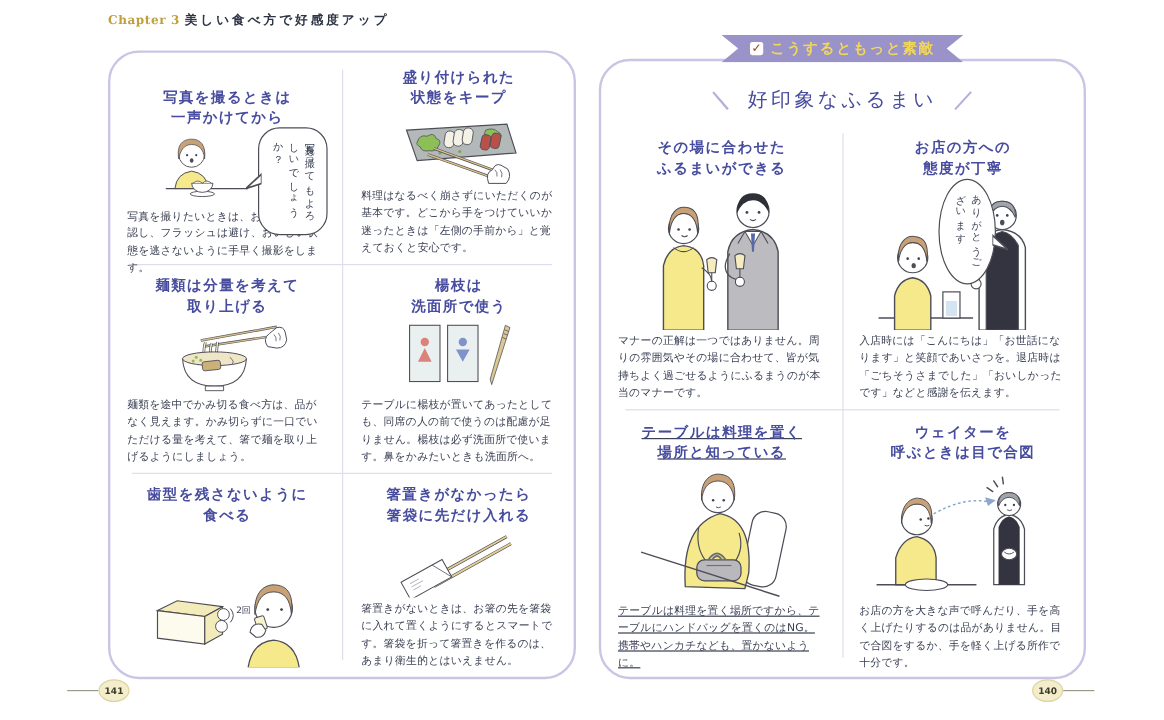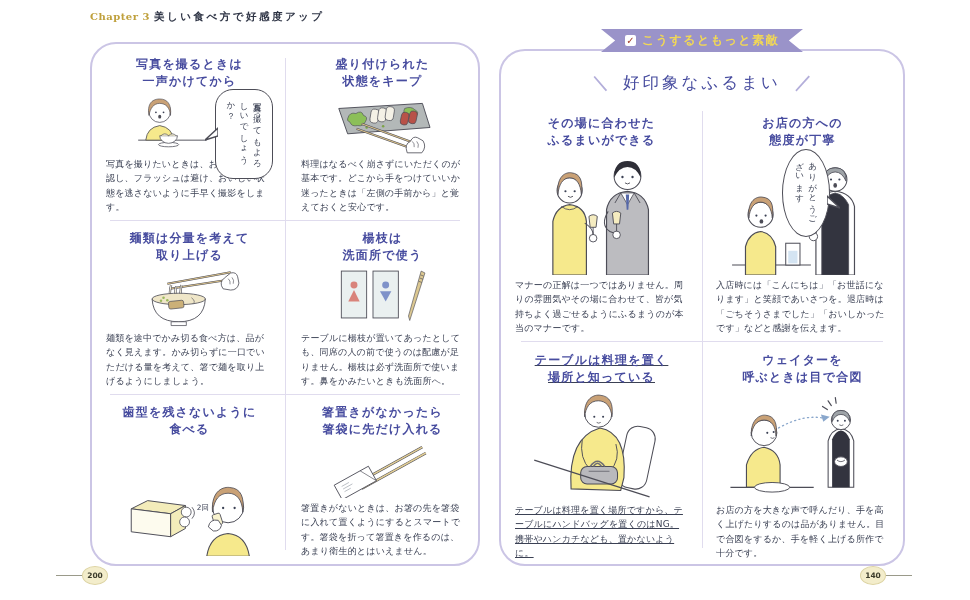--- a/index.html
+++ b/index.html
@@ -20,21 +20,21 @@
 
   .vdiv,.hdiv{position:absolute;background:#e0dcee;}
   .lp-vdiv{left:50%;top:14px;bottom:14px;width:1px;}
   .lp-hdiv1{left:18px;right:18px;top:176px;height:1px;}
   .lp-hdiv2{left:18px;right:18px;top:350px;height:1px;}
   .rp-vdiv{left:50%;top:60px;bottom:16px;width:1px;}
   .rp-hdiv{left:20px;right:20px;top:290px;height:1px;}
 
   
   .panel{position:absolute;box-sizing:border-box;display:flex;flex-direction:column;align-items:center;padding:9px 14px 5px;overflow:hidden;}
-  .lp1{left:0;top:3px;width:195px;height:173px;}
+  .lp1{left:0;top:20px;width:195px;height:173px;}
   .lp2{left:195px;top:3px;width:191px;height:173px;}
   .lp3{left:0;top:177px;width:195px;height:173px;}
   .lp4{left:195px;top:177px;width:191px;height:173px;}
   .lp5{left:0;top:351px;width:195px;height:169px;gap:36px;}
   .lp6{left:195px;top:351px;width:191px;height:169px;}
   .rp1{left:0;top:55px;width:201px;height:235px;}
   .rp2{left:201px;top:55px;width:201px;height:235px;}
   .rp3{left:0;top:292px;width:201px;height:223px;text-decoration:underline;}
   .rp4{left:201px;top:292px;width:201px;height:223px;}
 
@@ -360,18 +360,18 @@
         <path d="M60,50 Q92,32 118,38" fill="none" stroke="#8aa7cc" stroke-width="1.6" stroke-dasharray="1.5,4" stroke-linecap="round"></path>
         <polygon points="124,36 113,33 116,42" fill="#8aa7cc"></polygon>
       </svg>
     </div>
     <div class="panel-body">お店の方を大きな声で呼んだり、手を高く上げたりするのは品がありません。目で合図をするか、手を軽く上げる所作で十分です。</div>
   </div>
 </div>
 
 <div class="pgmark pgmark-left">
   <div class="pg-line"></div>
-  <div class="pg-circle">200</div>
+  <div class="pg-circle">141</div>
 </div>
 <div class="pgmark pgmark-right">
   <div class="pg-circle">140</div>
   <div class="pg-line"></div>
 </div>
 
 </body></html>

